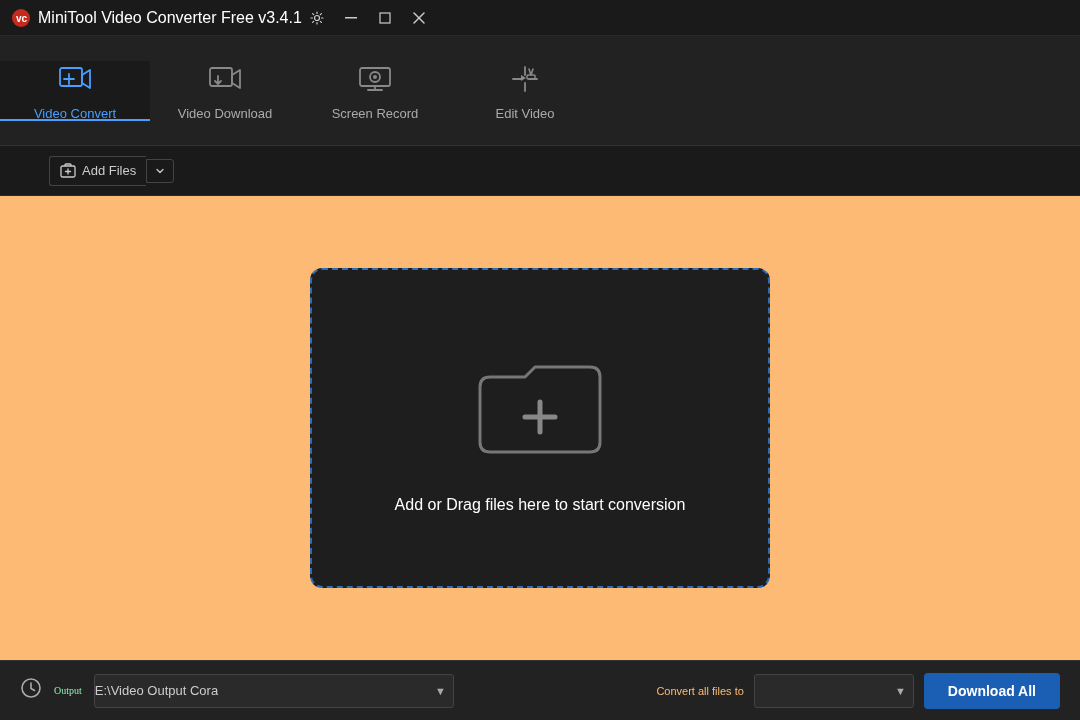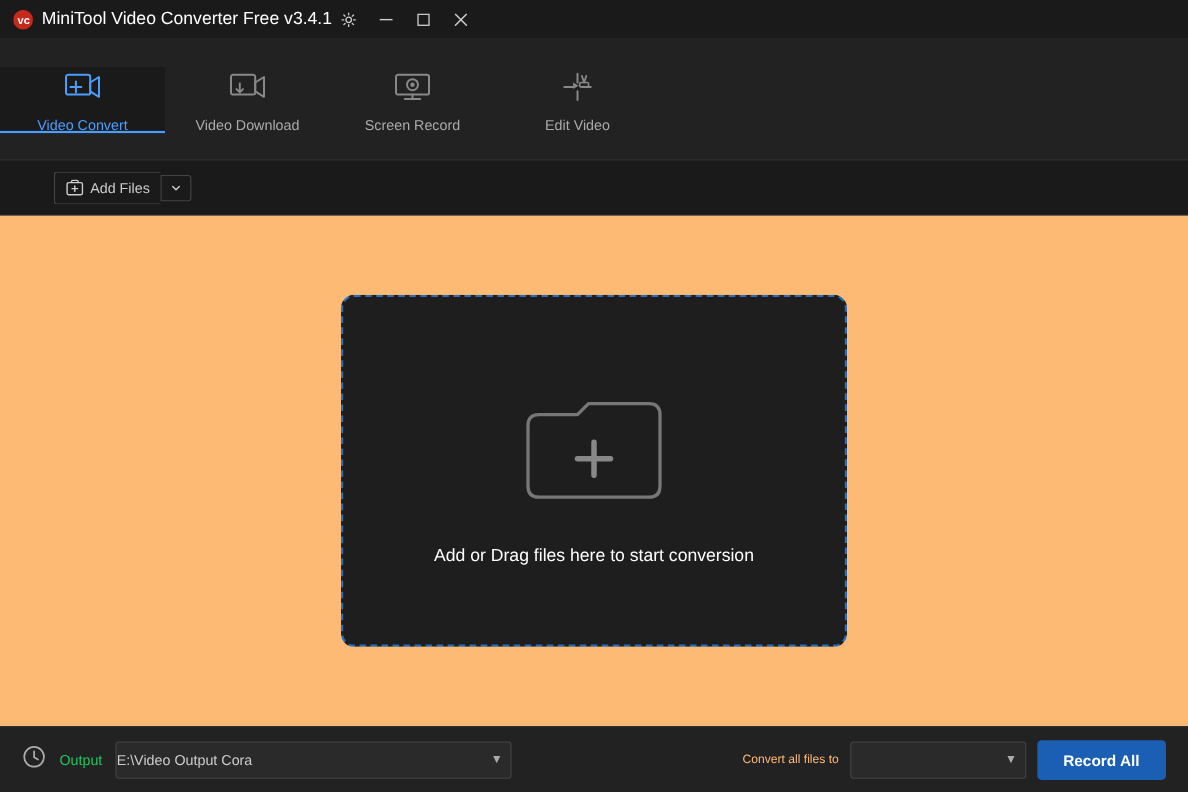--- a/index.html
+++ b/index.html
@@ -185,23 +185,24 @@
       align-items: center;
       padding: 0 20px;
       gap: 12px;
     }
 
     #output-clock-icon {
       color: #aaaaaa;
       font-size: 20px;
     }
     #output-label {
-      color: #22c55e;
-      font-size: 13px;
+      color: #86efac;
+      font-size: 10px;
       white-space: nowrap;
+      font-family: Liberation Serif, serif;
     }
     #output-path-container {
       position: relative;
       flex: 0 0 360px;
     }
     #output-path-container select {
       width: 100%;
       height: 34px;
       background: #2a2a2a;
       border: 1px solid #444;
@@ -413,15 +414,15 @@
   <div id="convert-all-label-wrap">
     <span id="convert-all-label">Convert all files to</span>
 
     <div id="convert-format-select">
       <select>
         <option></option>
       </select>
       <span id="convert-format-arrow">▼</span>
     </div>
 
-    <button id="convert-all-btn">Record All</button>
+    <button id="convert-all-btn">Download All</button>
   </div>
 </div>
 
 </body></html>

